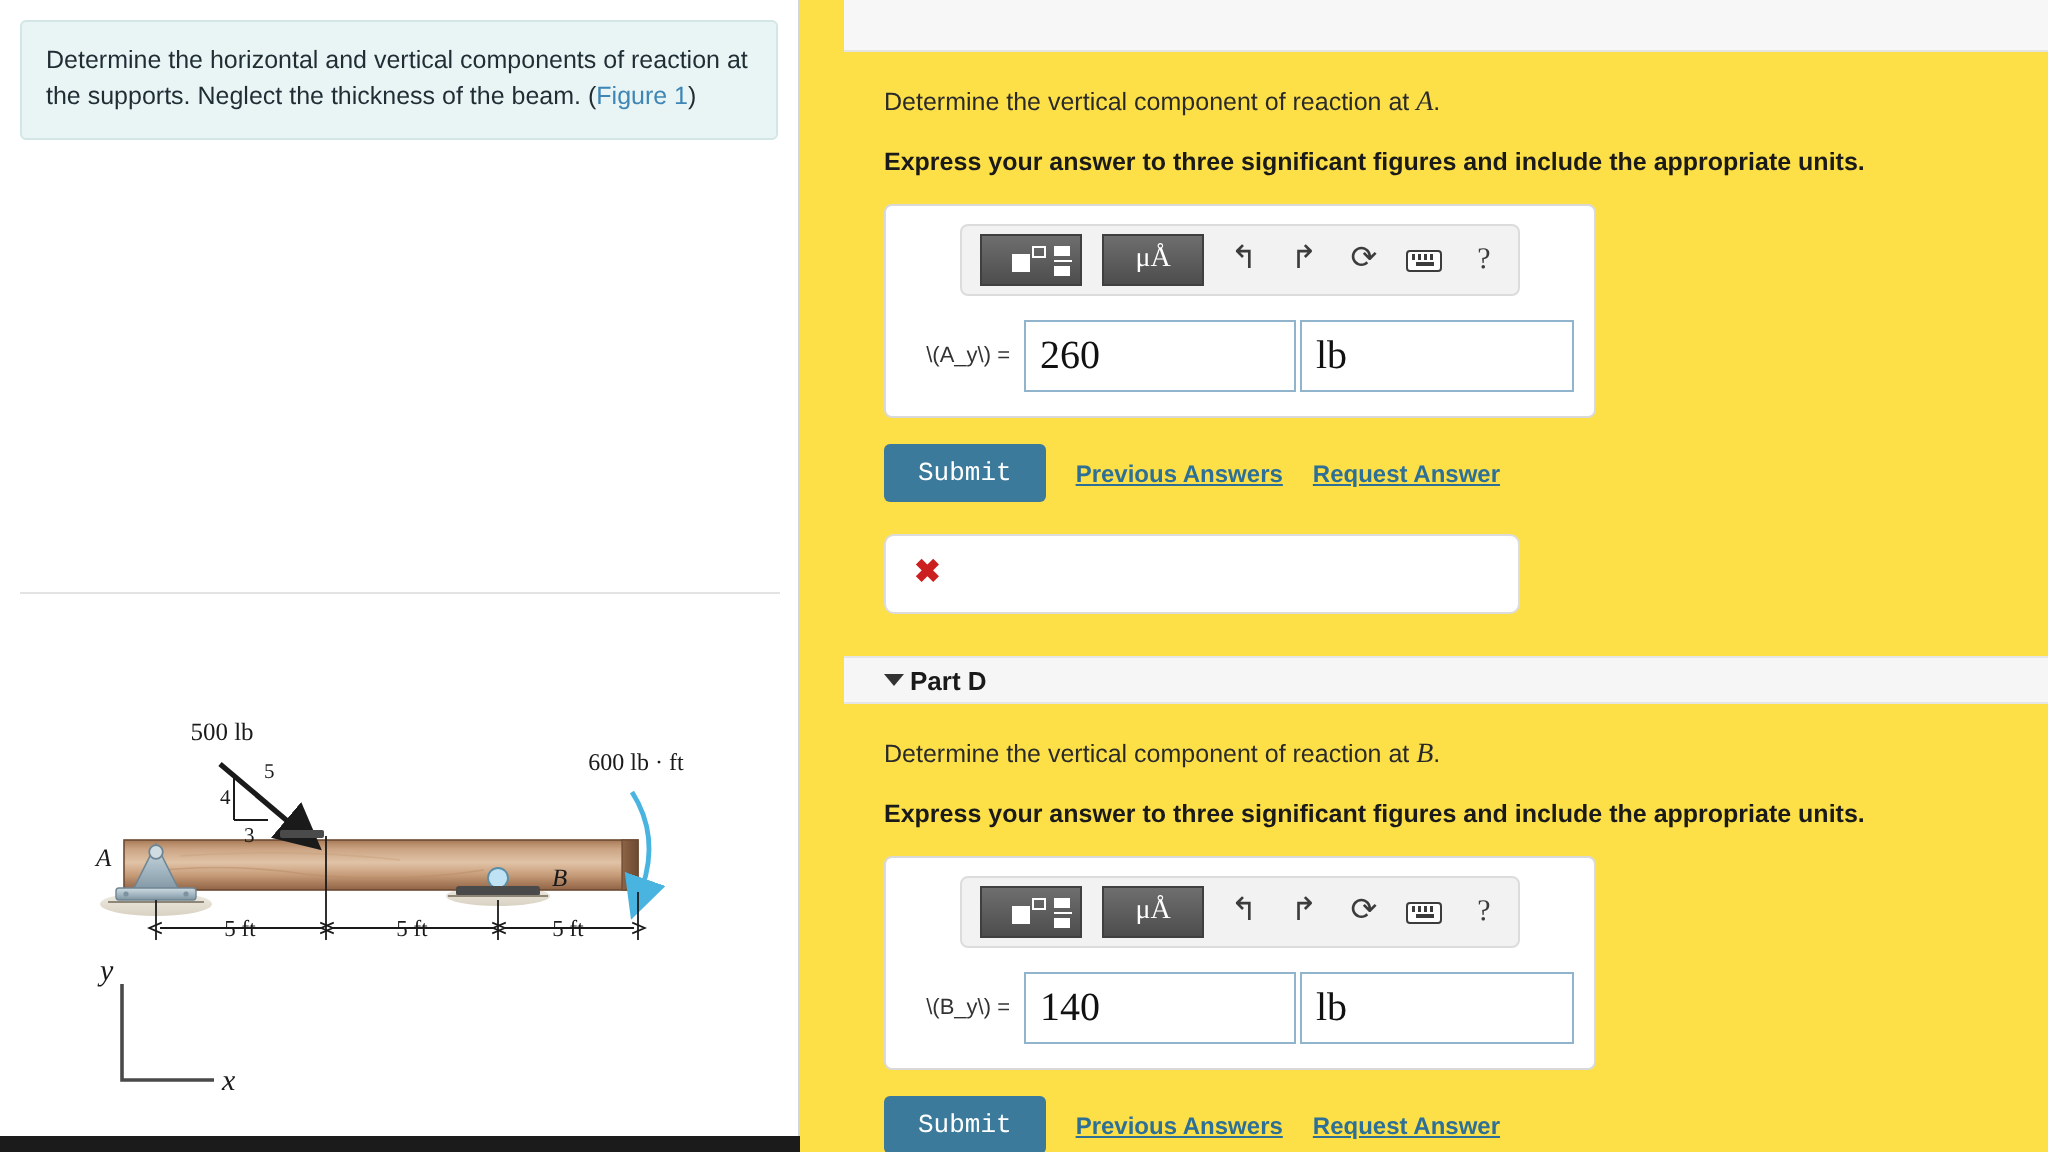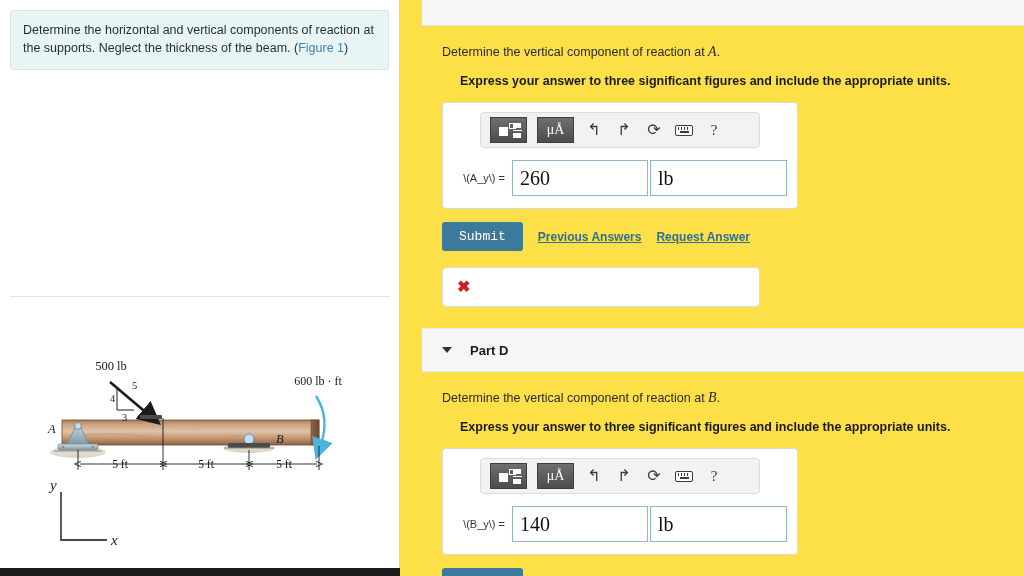--- a/index.html
+++ b/index.html
@@ -99,21 +99,21 @@
     font-size: 12.5px;
     color: #2a2a2a;
     margin: 16px 0 0 42px;
     line-height: 1.4;
   }
   .q-prompt .mv { font-family: "Liberation Serif", serif; font-style: italic; font-size: 14px; }
   .q-bold {
     font-size: 12.5px;
     font-weight: bold;
     color: #1a1a1a;
-    margin: 11px 0 0 60px;
+    margin: 11px 0 0 42px;
     line-height: 1.4;
   }
 
   .answer-card {
     margin: 12px 0 0 42px;
     width: 356px;
     border: 1px solid #d9d9d9;
     border-radius: 4px;
     background: #fff;
     padding: 9px 10px 12px 10px;
@@ -124,21 +124,21 @@
     height: 36px;
     background: #f2f2f2;
     border: 1px solid #dcdcdc;
     border-radius: 4px;
     display: flex;
     align-items: center;
     padding: 0 9px;
     gap: 10px;
   }
   .tbtn {
-    width: 37px; height: 26px;
+    width: 51px; height: 26px;
     border-radius: 0;
     background: linear-gradient(#6e6e6e, #4d4d4d);
     border: 1px solid #3f3f3f;
     display: flex; align-items: center; justify-content: center;
     position: relative;
     flex: 0 0 auto;
   }
   
   .ic-tpl { position: relative; width: 19px; height: 15px; }
   .ic-tpl i { position: absolute; display: block; background: #fff; }
@@ -260,28 +260,28 @@
   }
   .fb-text {
     font-size: 12.5px;
     font-weight: bold;
     color: #1a1a1a;
   }
 
   .part-header {
     margin-top: 21px;
     margin-left: 22px;
-    height: 44px;
+    height: 24px;
     background: #f6f6f6;
     border-top: 1px solid #e6e6e6;
     border-bottom: 1px solid #e6e6e6;
     display: flex;
     align-items: center;
     padding-left: 20px;
-    gap: 18px;
+    gap: 3px;
   }
   .caret {
     width: 0; height: 0;
     border-left: 5px solid transparent;
     border-right: 5px solid transparent;
     border-top: 6px solid #333;
   }
   .part-title {
     font-size: 13px;
     font-weight: bold;

